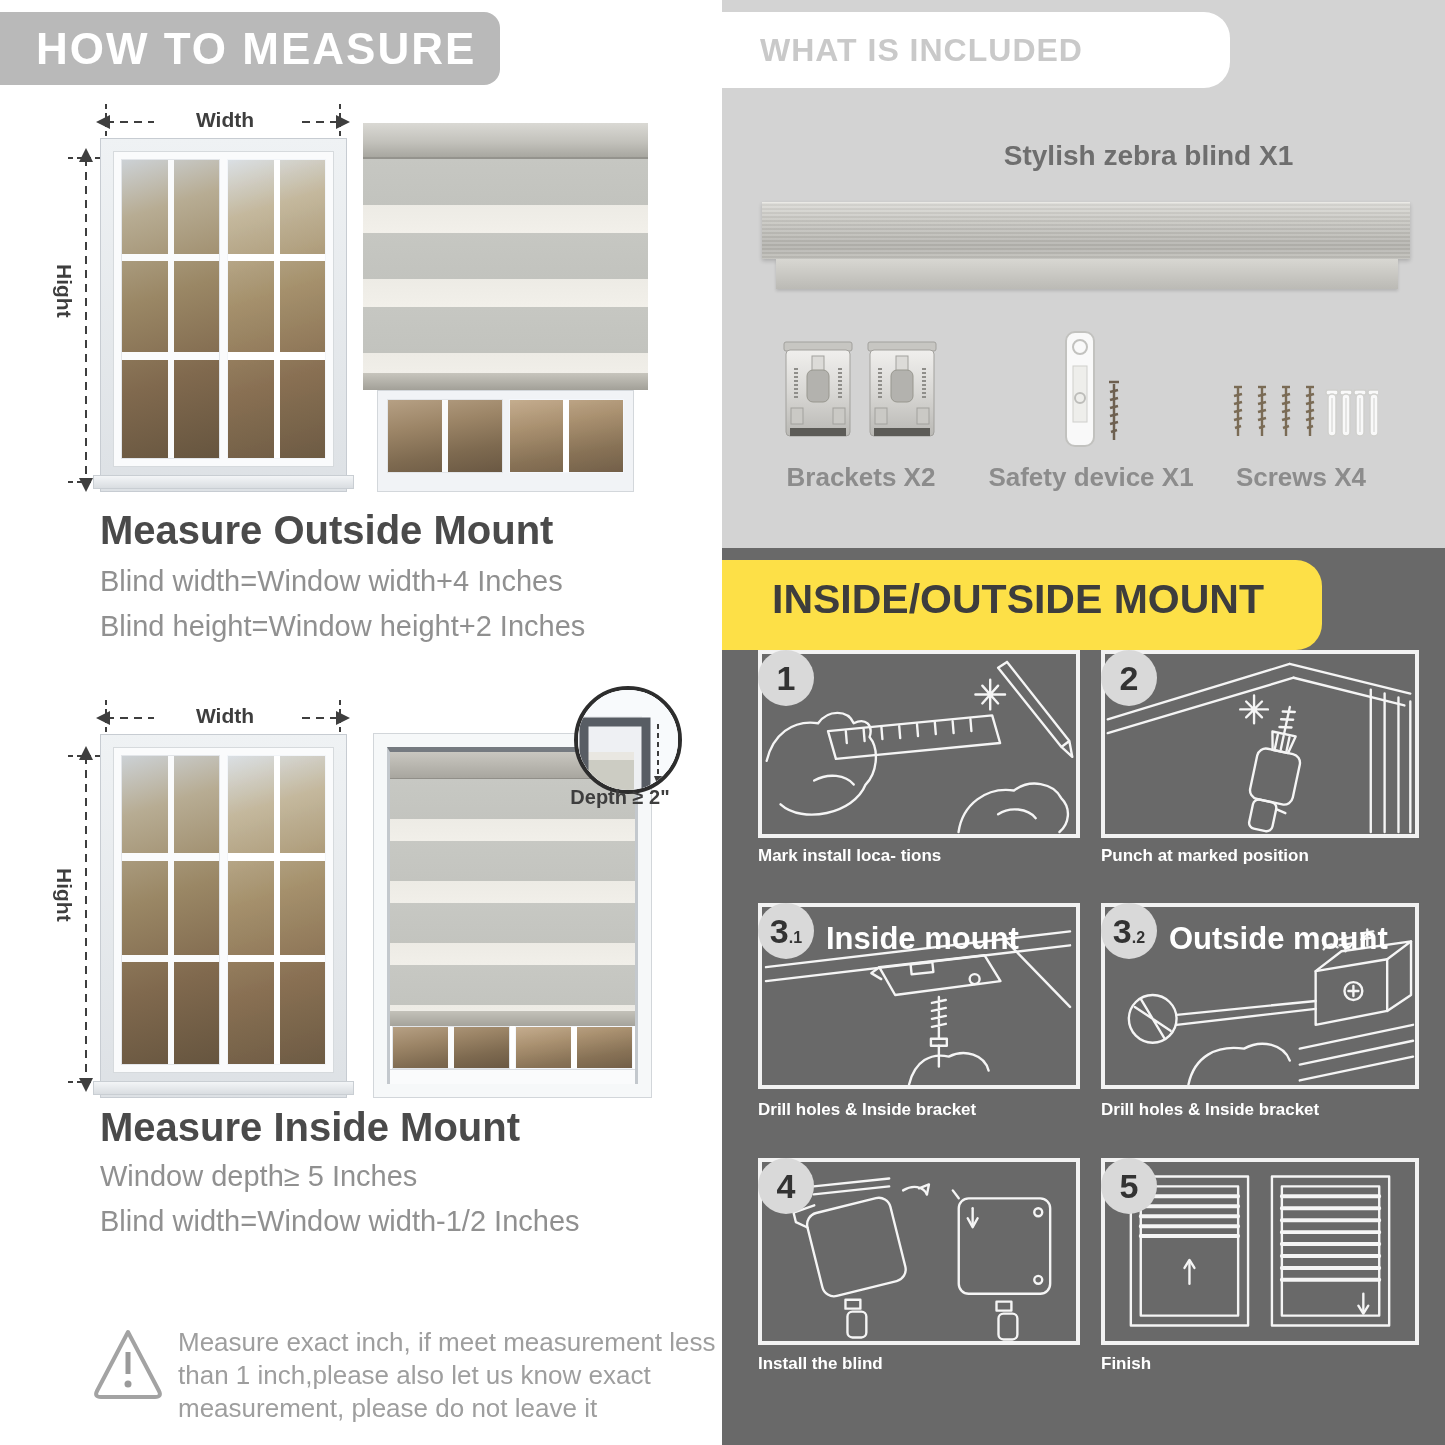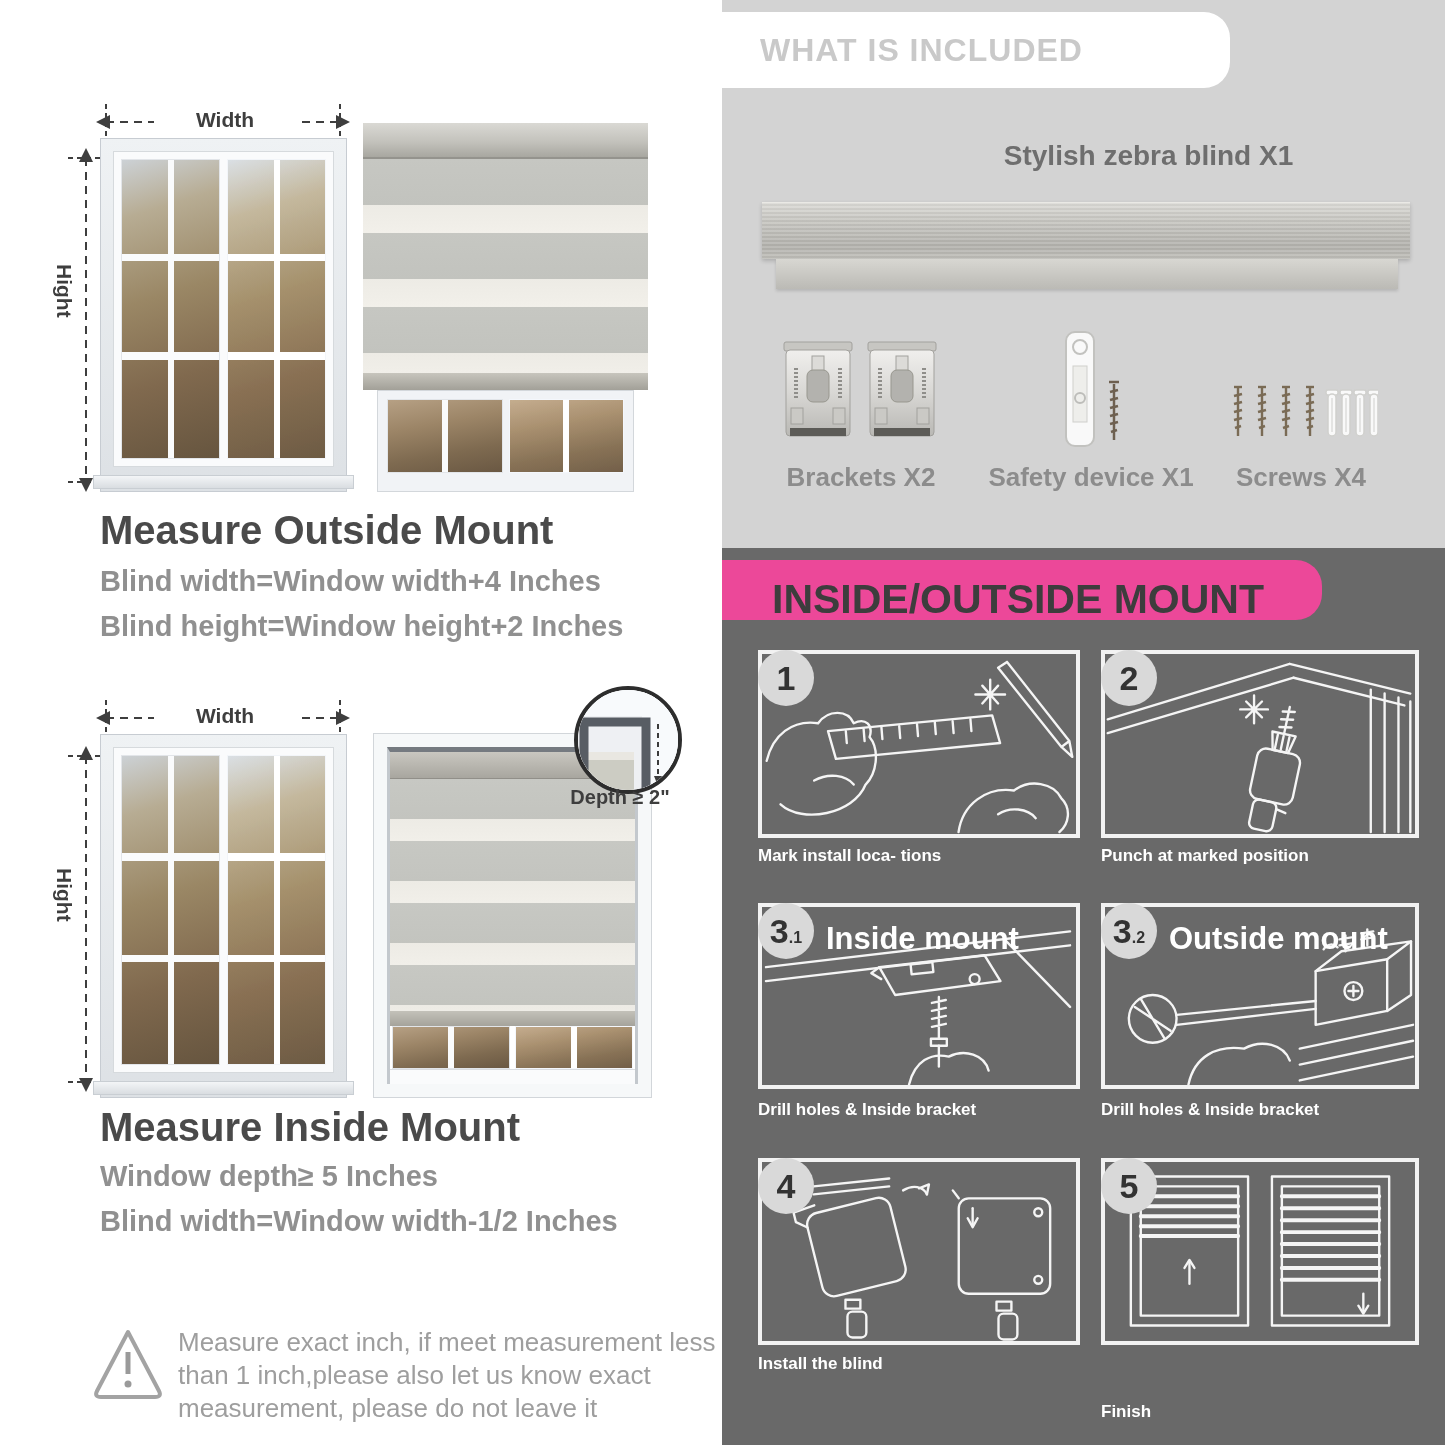--- a/index.html
+++ b/index.html
@@ -5,21 +5,21 @@
   html,body{margin:0;padding:0;background:#fff;}
   .canvas{position:relative;width:1445px;height:1445px;background:#ffffff;overflow:hidden;
           font-family:"Liberation Sans",sans-serif;}
   .abs{position:absolute;}
 
   
   .howto-header{left:0;top:12px;width:500px;height:73px;background:#b9b9b9;
     border-radius:0 16px 16px 0;color:#ffffff;font-size:44px;font-weight:bold;
     line-height:73px;padding-left:36px;box-sizing:border-box;letter-spacing:2px;}
   .section-title{font-size:40px;font-weight:bold;color:#4a4a4a;}
-  .section-line{font-size:29px;font-weight:bold;color:#909090;}
+  .section-line{font-size:29px;font-weight:normal;color:#909090;}
   .dim-label{font-size:21px;font-weight:bold;color:#3e3e3e;background:#ffffff;padding:0 6px;text-align:center;}
   .dim-label-v{font-size:21px;font-weight:bold;color:#3e3e3e;background:#ffffff;padding:6px 0;
     writing-mode:vertical-rl;}
   .depth-label{font-size:20px;font-weight:bold;color:#3e3e3e;text-align:center;}
   .warn-line{font-size:26px;color:#9e9e9e;}
 
   
   .window{background:linear-gradient(180deg,#eff2f4,#dde1e5);border:1px solid #c7ccd2;
     box-sizing:border-box;padding:12px 12px 24px;}
   .window-frame{width:100%;height:100%;background:#fafbfc;border:1px solid #d6dadd;
@@ -68,36 +68,37 @@
   .product-label{left:722px;top:140px;width:853px;text-align:center;font-size:28px;font-weight:bold;color:#6e6e6e;}
   .bar1{left:762px;top:202px;width:648px;height:57px;
     background:repeating-linear-gradient(180deg,rgba(255,255,255,0.10) 0 2px,rgba(0,0,0,0.04) 2px 4px),
       linear-gradient(180deg,#dddcd8 0%,#c9c8c3 30%,#b4b3ae 78%,#c0bfba 100%);
     box-shadow:0 2px 4px rgba(0,0,0,0.18), inset 0 1px 0 #eae9e5;}
   .bar2{left:776px;top:259px;width:622px;height:30px;
     background:linear-gradient(180deg,#d8d7d2,#bbbab5);box-shadow:0 2px 3px rgba(0,0,0,0.14);}
   .item-label{top:462px;font-size:26px;font-weight:bold;color:#8c8c8c;text-align:center;}
 
   .dark-section{left:722px;top:548px;width:723px;height:897px;background:#696969;}
-  .mount-tab{left:722px;top:560px;width:600px;height:60px;background:#ec4899;border-radius:0 26px 26px 0;}
+  .mount-tab{left:722px;top:560px;width:600px;height:90px;background:#fde047;border-radius:0 26px 26px 0;}
   .mount-tab span{display:block;font-size:41px;font-weight:bold;color:#3d3d3d;line-height:78px;padding-left:50px;}
   .step-box{border:4px solid #f2f2f2;box-sizing:border-box;}
   .step-badge{position:absolute;left:-4px;top:-4px;width:56px;height:56px;border-radius:50%;
     background:#d9d9d9;color:#333333;display:flex;align-items:center;justify-content:center;}
   .badge-num{font-size:34px;font-weight:bold;line-height:1;}
   .badge-sub{font-size:16px;font-weight:bold;margin-top:14px;}
   .step-title{position:absolute;left:64px;top:14px;font-size:31px;font-weight:bold;color:#ffffff;}
   .step-caption{font-size:17px;font-weight:bold;color:#ffffff;}
   .lineart{position:absolute;left:0;top:0;width:100%;height:100%;}
 </style>
 </head>
 <body>
 
 <div class="canvas">
 
+  <div class="abs howto-header">HOW TO MEASURE</div>
 
   <svg class="abs" style="left:88px;top:102px" width="268" height="48">
     <g stroke="#3e3e3e" stroke-width="2" fill="none">
       <line x1="18" y1="20" x2="252" y2="20" stroke-dasharray="8 6"></line>
       <line x1="18" y1="2" x2="18" y2="46" stroke-dasharray="5 4"></line>
       <line x1="252" y1="2" x2="252" y2="46" stroke-dasharray="5 4"></line>
     </g>
     <polygon points="8,20 22,13 22,27" fill="#3e3e3e"></polygon>
     <polygon points="262,20 248,13 248,27" fill="#3e3e3e"></polygon>
   </svg>
@@ -479,15 +480,15 @@
           <path d="M178,34 L276,34 M178,46 L276,46 M178,58 L276,58 M178,70 L276,70 M178,82 L276,82 M178,94 L276,94 M178,106 L276,106 M178,118 L276,118"></path>
         </g>
         <path d="M260,132 L260,150"></path>
         <path d="M255,144 L260,152 L265,144"></path>
       </g>
     </svg>
     <div class="step-badge">
       <span class="badge-num">5</span>
     </div>
   </div>
-  <div class="abs step-caption" style="left:1101px;top:1354px;margin-top:48px;">Finish</div>
+  <div class="abs step-caption" style="left:1101px;top:1354px;">Finish</div>
 
 </div>
 
 </body></html>

